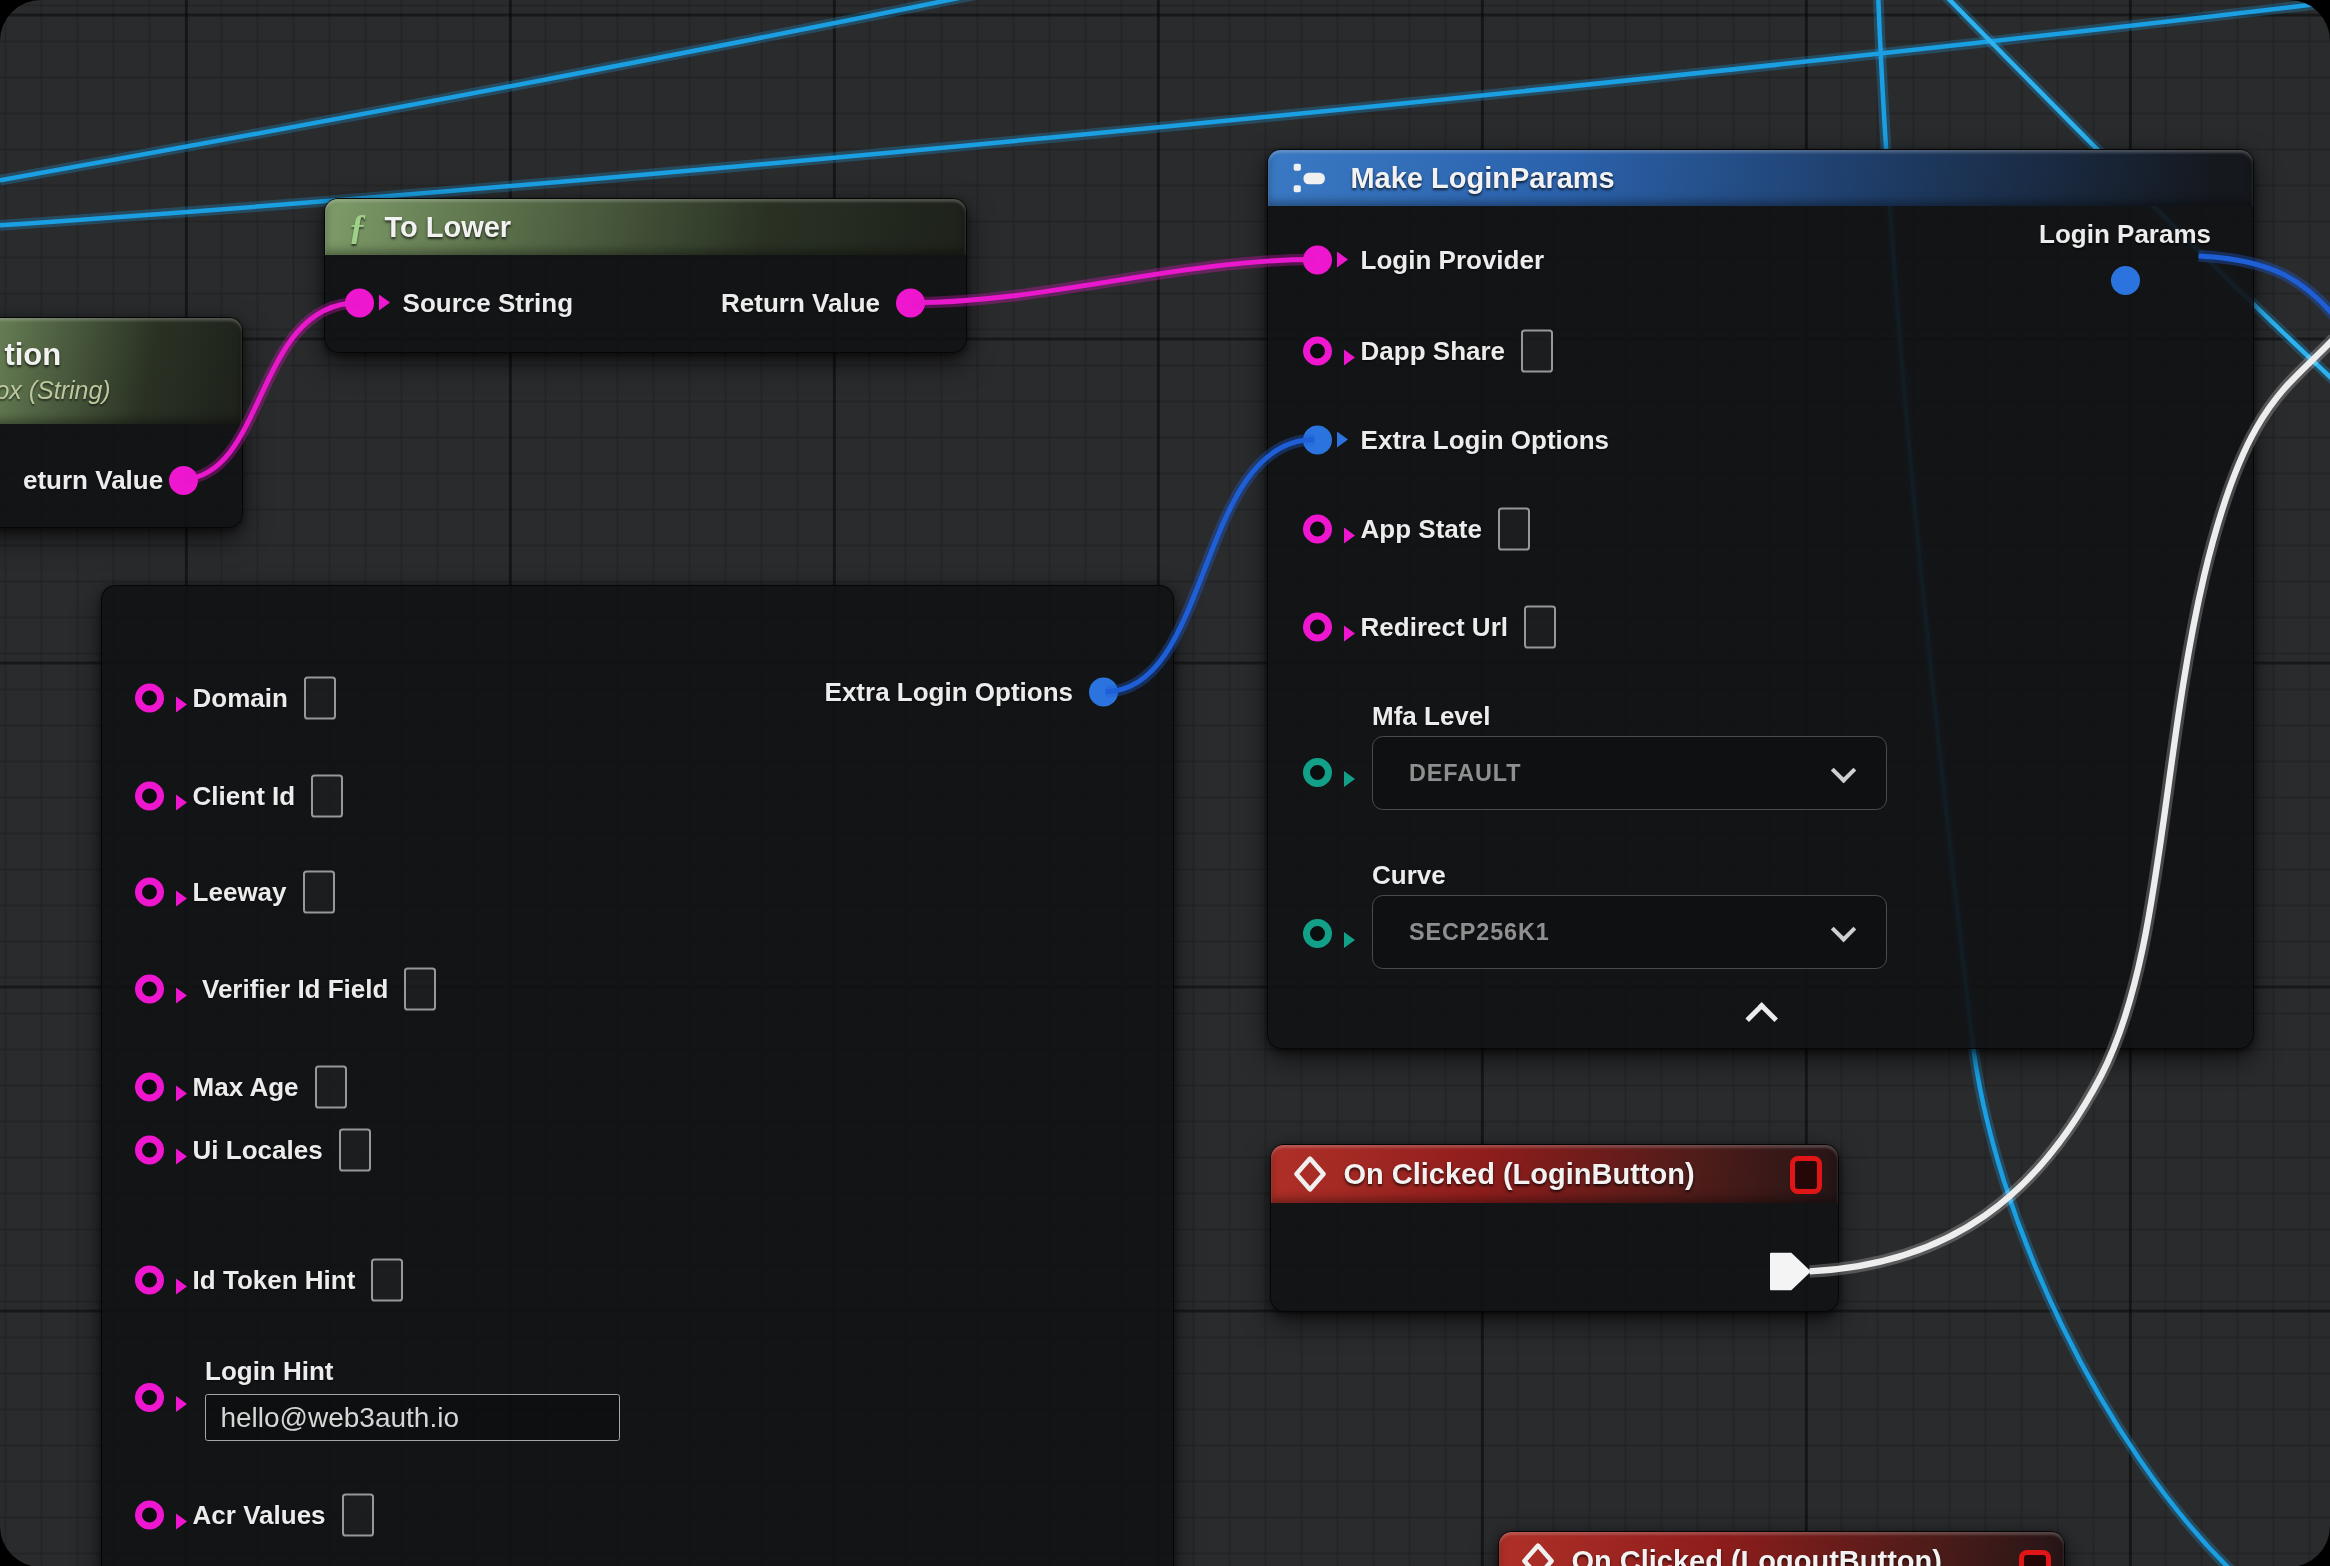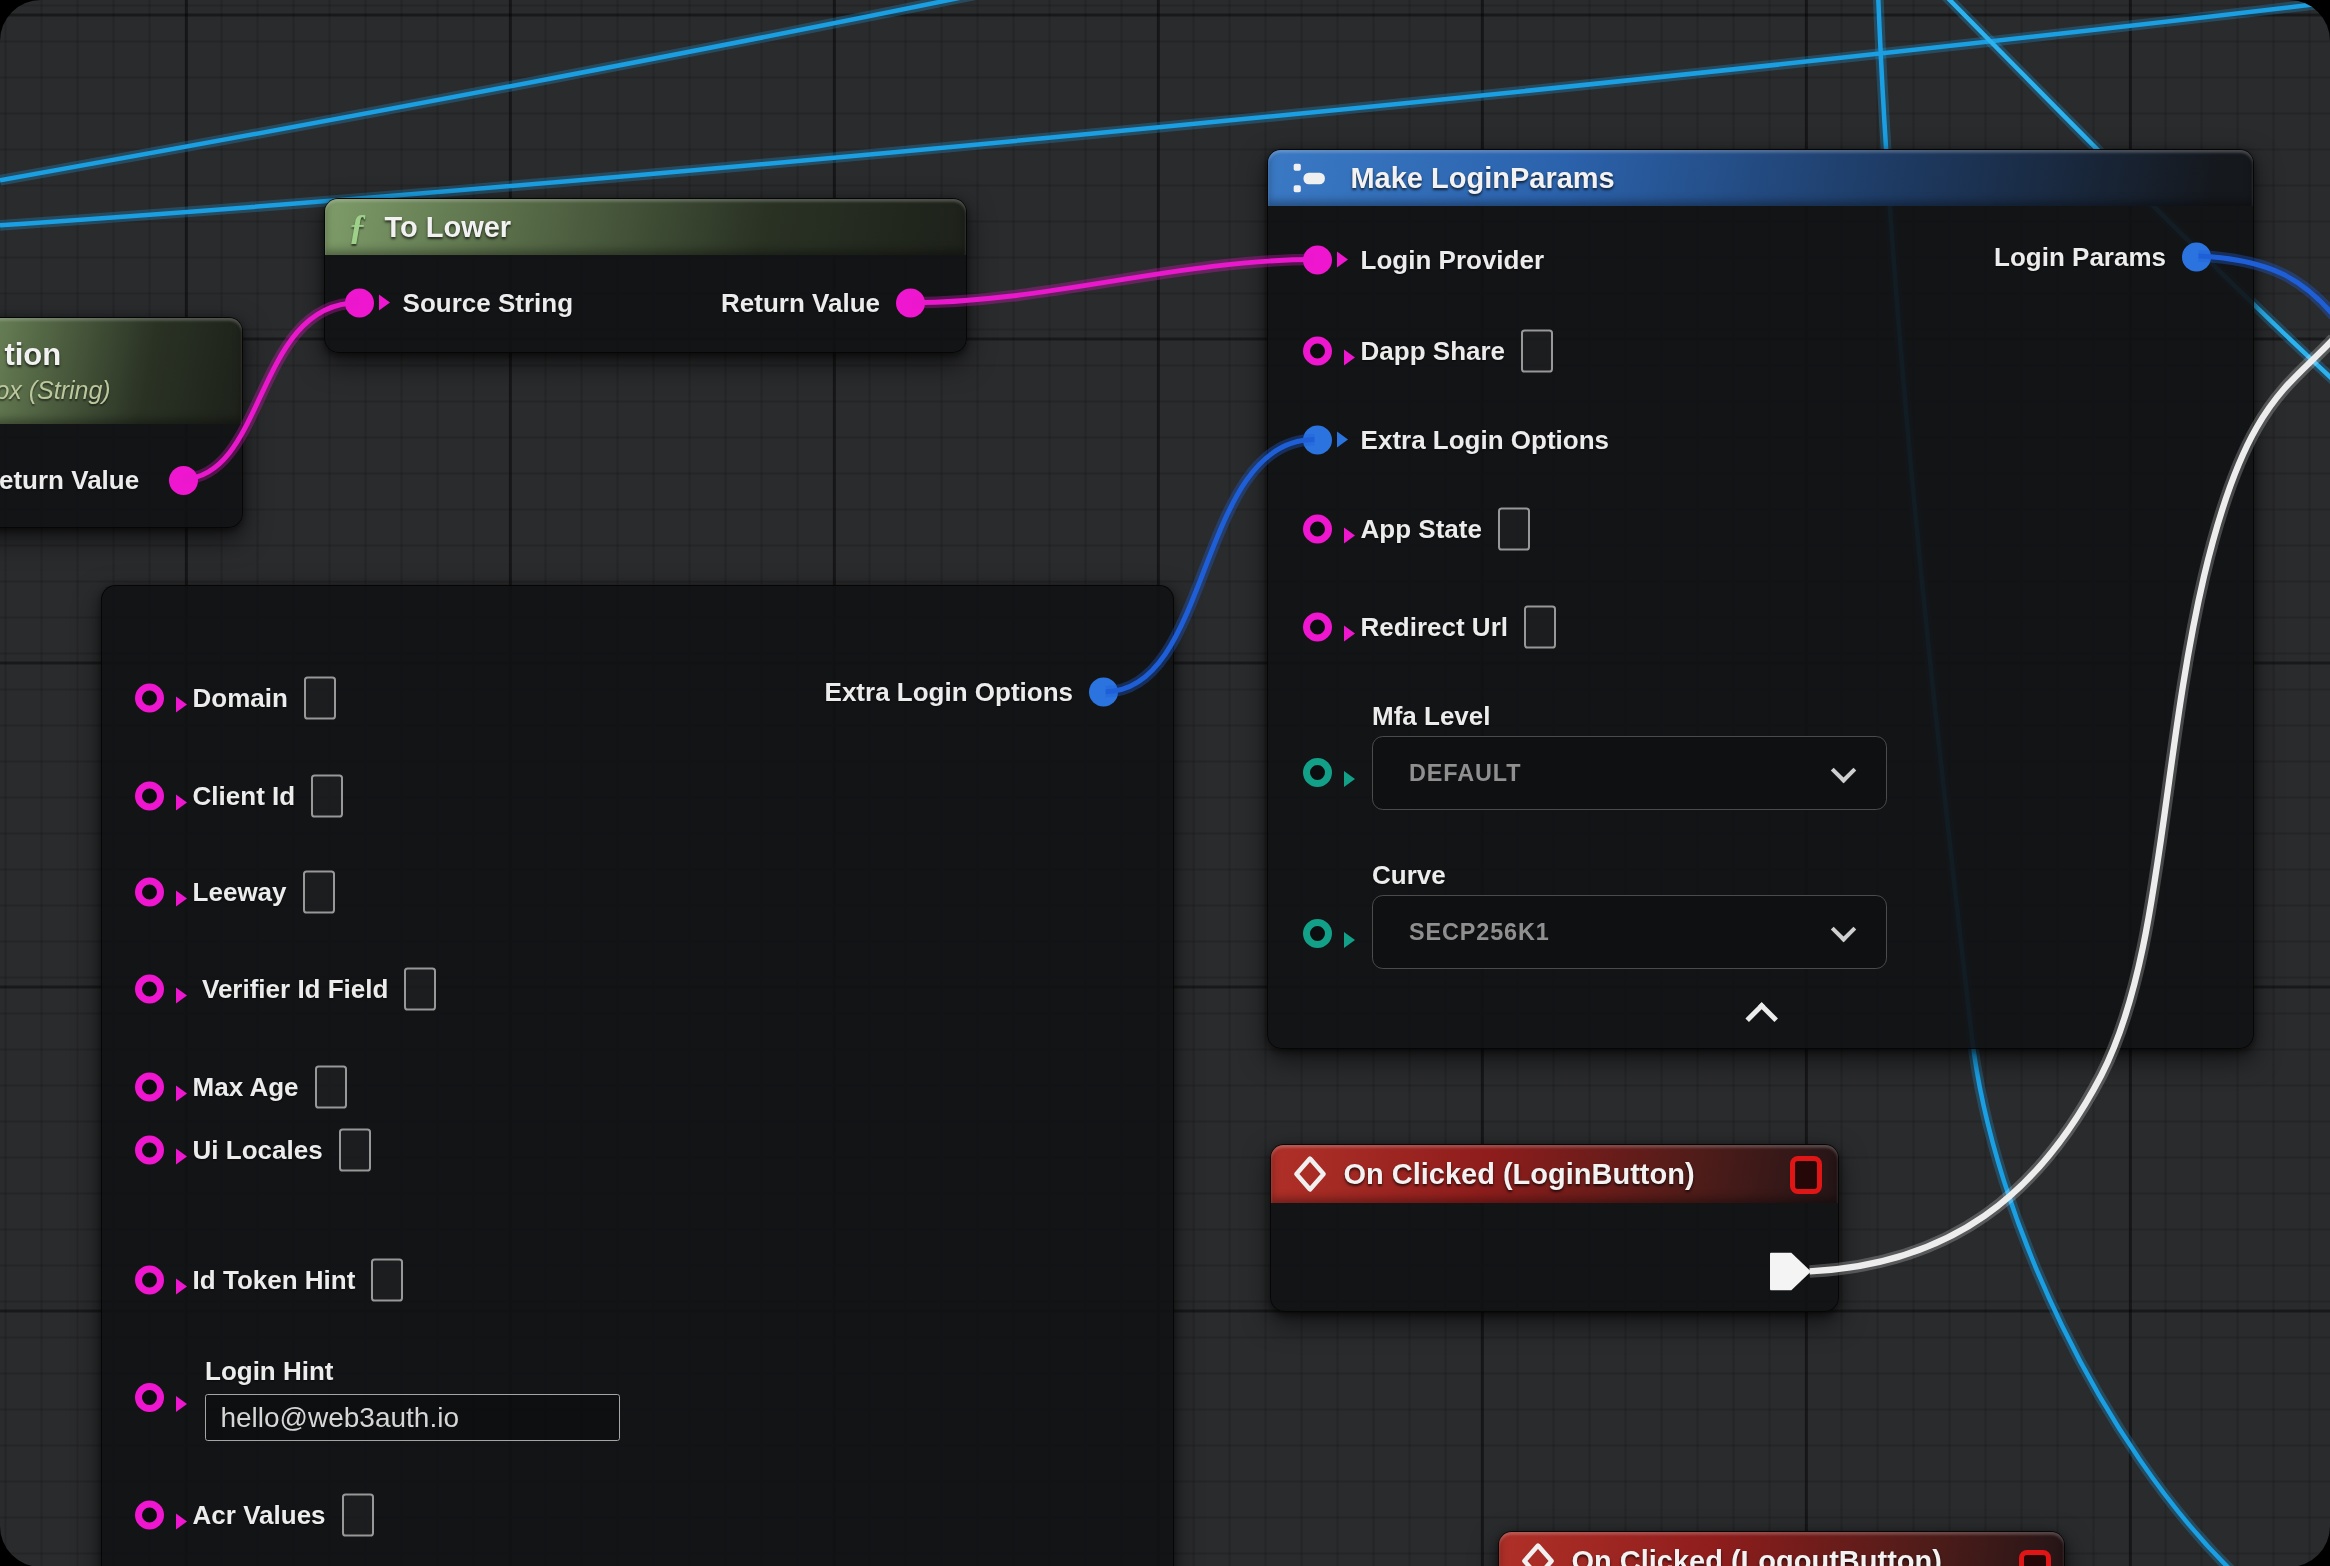--- a/index.html
+++ b/index.html
@@ -82,21 +82,21 @@
       <path d="M 2158 -8 C 2300 136 2452 292 2592 422" fill="none" stroke="rgba(27,159,227,0.28)" stroke-width="12"></path>
       <path d="M 2158 -8 C 2300 136 2452 292 2592 422" fill="none" stroke="#2bb2ef" stroke-width="5"></path>
     </g>
   </svg>
 
   <div class="node" style="left:-63px; top:317px; width:306px; height:211px;">
     <div class="hdr hdr-green" style="height:106px; flex-direction:column; align-items:flex-start; justify-content:center; gap:3.6px;">
       <span class="ttl" style="margin-left:43px; font-size:31px;">tion</span>
       <span class="sub" style="margin-left:34px;">ox (String)</span>
     </div>
-    <span class="lbl abs" style="left:61px; top:162px;">eturn Value</span>
+    <span class="lbl abs" style="left:61px; top:162px;padding-left:24px;">eturn Value</span>
     <span class="pin fill pk noarrow" style="position:absolute; left:231px; top:148px;"></span>
   </div>
 
   <div class="node" style="left:324px; top:198px; width:643px; height:155px;">
     <div class="hdr hdr-green">
       <span class="fn-icon">ƒ</span>
       <span class="ttl">To Lower</span>
     </div>
     <div class="row" style="left:20px; top:104px;">
       <span class="pin fill pk"></span>
@@ -202,21 +202,21 @@
 
     <span class="lbl abs" style="left:104px; top:725px;">Curve</span>
     <span class="pin hollow tl" style="position:absolute; left:35px; top:769px;"></span>
     <div class="dd" style="left:104px; top:745px;">
       <span class="ddval">SECP256K1</span>
       <span class="chev-down"></span>
     </div>
 
     <span class="collapse" style="left:482px; top:857px;"></span>
 
-    <div class="row" style="right:42px; top:107px;">
+    <div class="row" style="right:42px; top:107px;flex-direction:column;">
       <span class="lbl">Login Params</span>
       <span class="pin fill bl noarrow"></span>
     </div>
   </div>
 
   <div class="node" style="left:1270px; top:1144px; width:569px; height:168px;">
     <div class="hdr hdr-red" style="padding:0 20px; gap:14.4px;">
       <svg class="ev-icon" viewBox="0 0 42 42">
         <path d="M21 4 L36 21 L21 38 L6 21 Z" fill="none" stroke="#f0f0f0" stroke-width="5" stroke-linejoin="round"></path>
       </svg>

